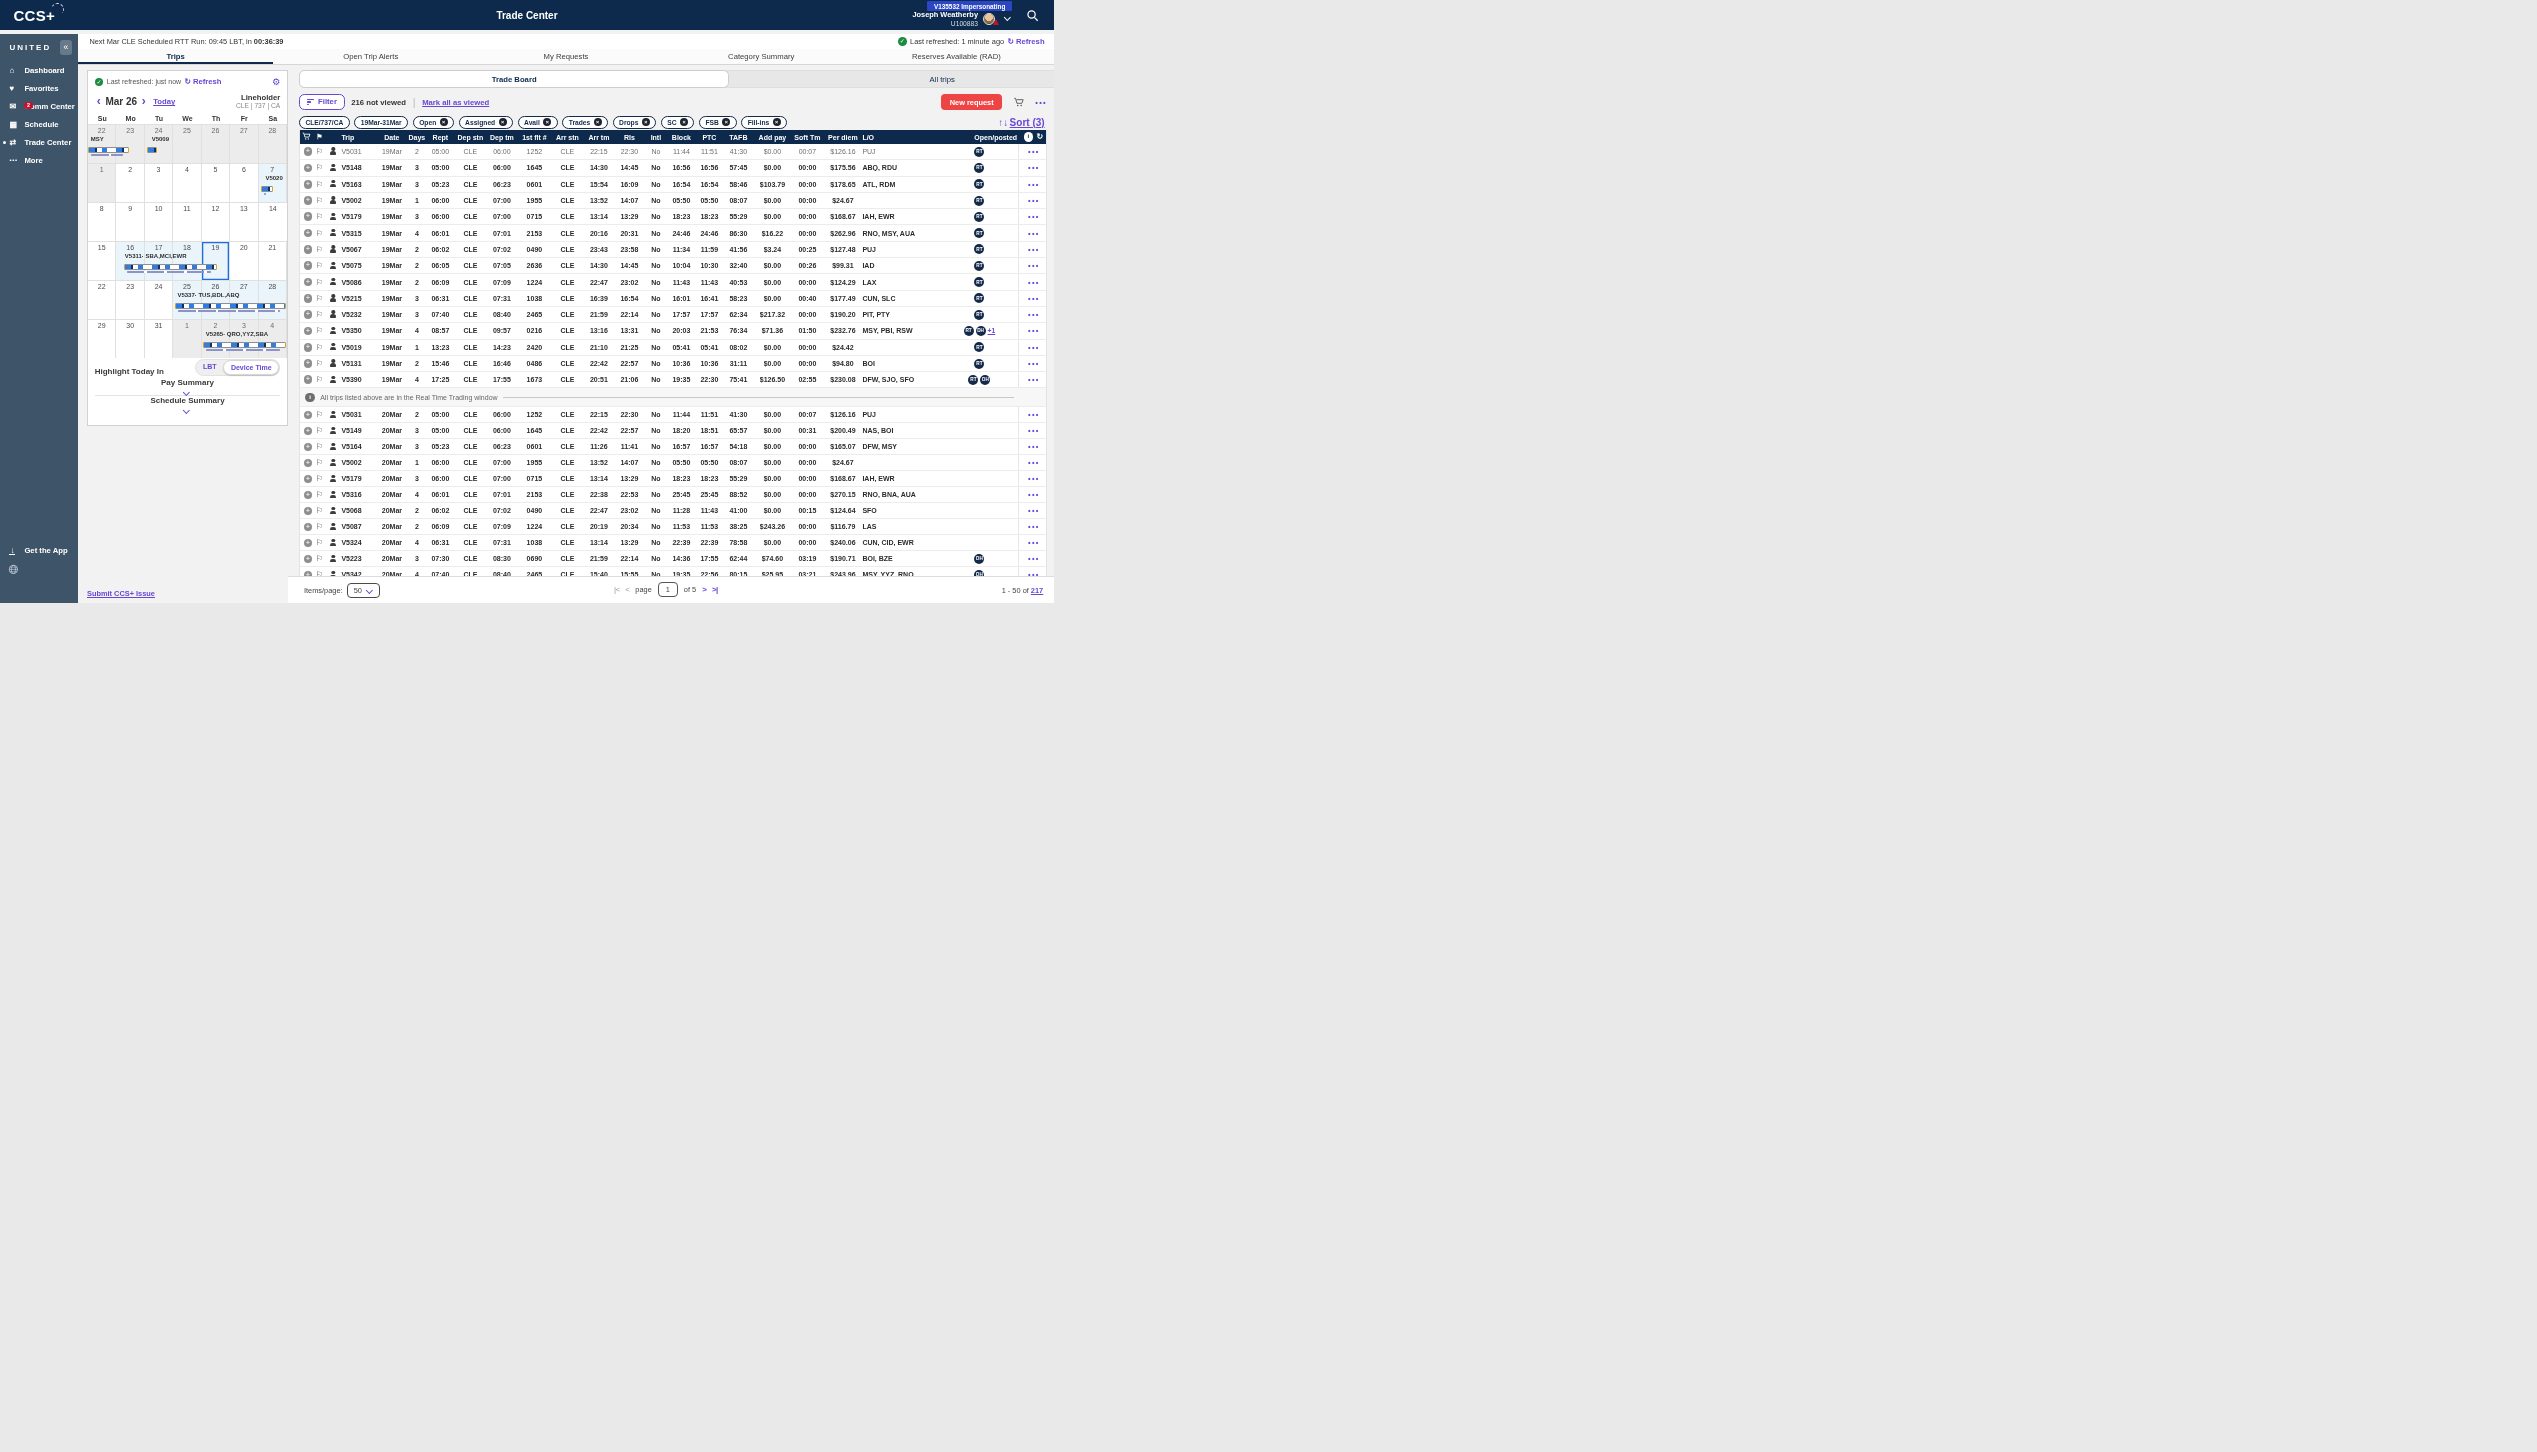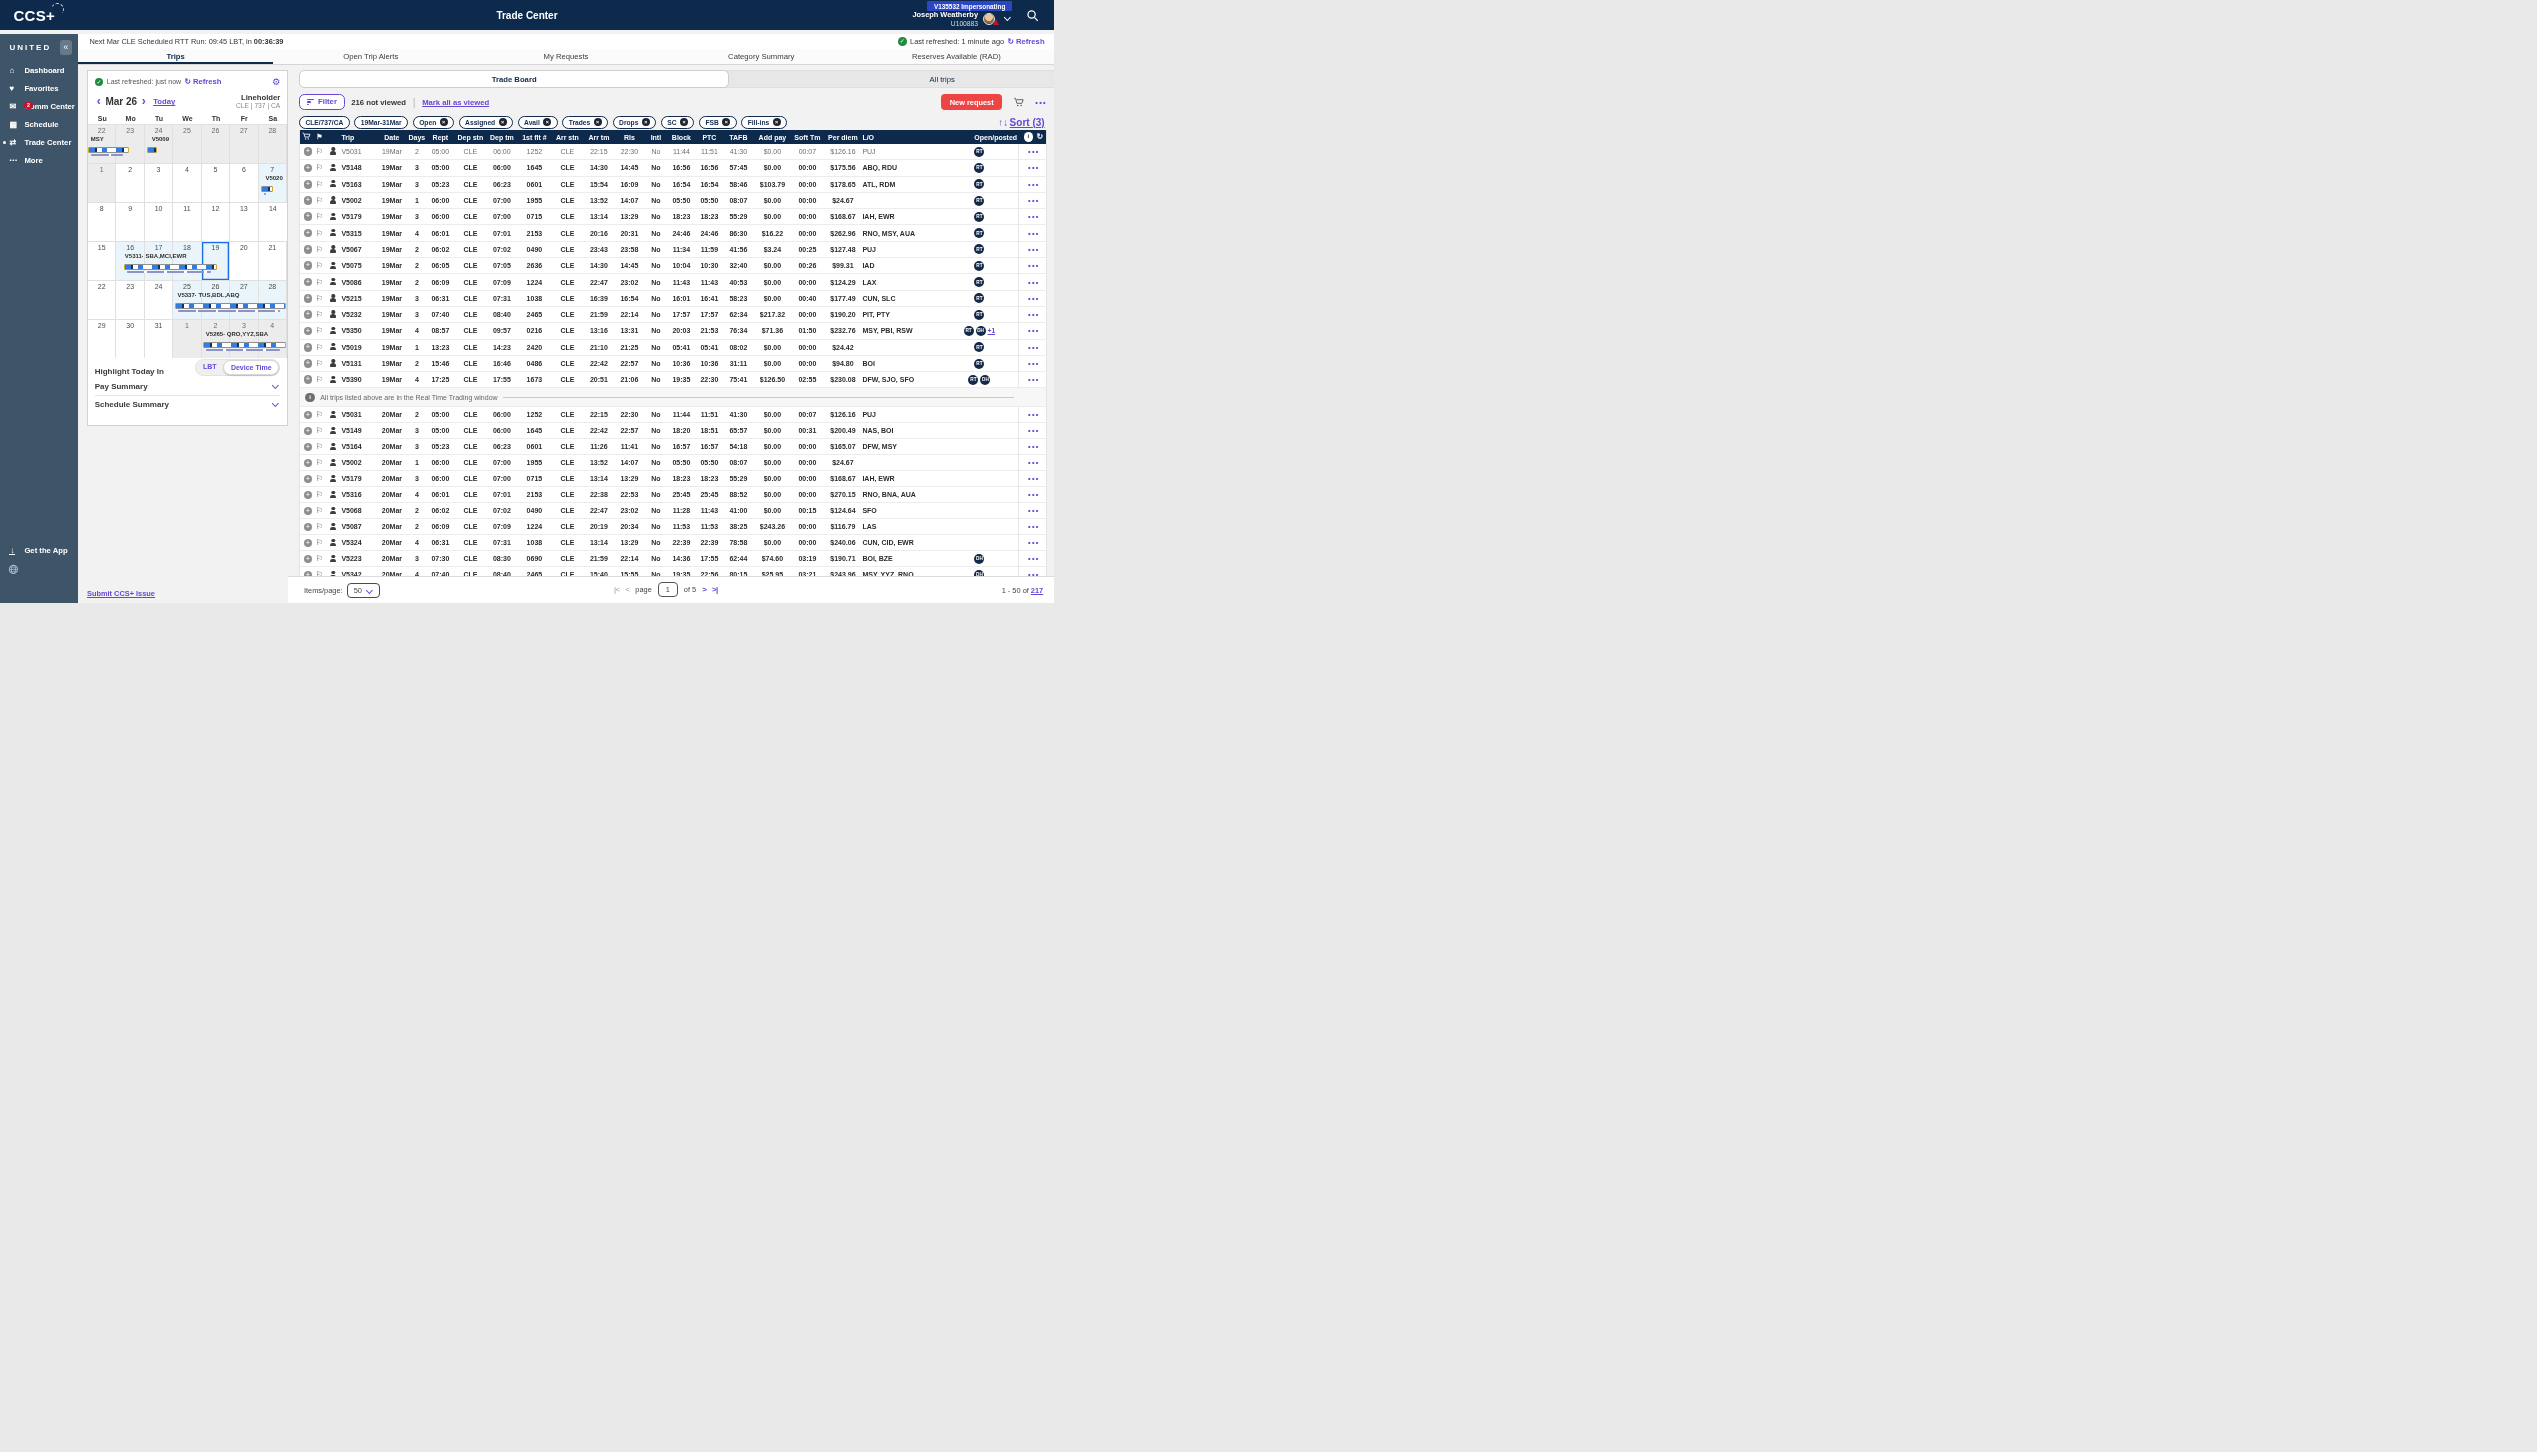--- a/index.html
+++ b/index.html
@@ -79,21 +79,21 @@
             border-right:1.3px solid #d9a425;border-radius:1.3px;z-index:1;
             background:repeating-linear-gradient(90deg,#2f7de2 0 6px,#10305e 6px 8px,#fff 8px 13.4px,#2f7de2 13.4px 18px,#fff 18px 27px);}
   .trip-bar::after{content:"";position:absolute;left:2px;right:5.4px;top:6px;height:2.7px;border-radius:0.7px;
             background:repeating-linear-gradient(90deg,#8d93c8 0 17.5px,#fff 17.5px 20px);}
   .cal-bottom{display:flex;align-items:center;justify-content:space-between;padding:3.4px 6.7px;height:20px;}
   .hl-label{font-size:8px;font-weight:bold;color:#3a3a3a;margin-top:8px;}
   .time-toggle{display:inline-flex;background:#efefef;border:0.7px solid #e2e2e2;border-radius:9.4px;}
   .tt-opt{font-size:7px;font-weight:bold;color:#6847d5;padding:2.7px 6.7px;border-radius:8px;cursor:pointer;}
   .tt-opt.on{background:#fff;border:0.7px solid #d8d8d8;box-shadow:0 0.7px 1.3px rgba(0,0,0,.2);}
   .accordion{display:flex;align-items:center;justify-content:space-between;margin:0 6.7px;height:17.5px;
-             font-size:8px;font-weight:bold;color:#3a3a3a;cursor:pointer;}
+             font-size:8px;font-weight:bold;color:#3a3a3a;cursor:pointer;flex-direction:column;}
   .accordion + .accordion{border-top:0.7px solid #e4e4e4;}
   .chev-down{width:4.7px;height:4.7px;border-right:1.3px solid #6847d5;border-bottom:1.3px solid #6847d5;
              transform:rotate(45deg);margin-right:2.7px;margin-top:-2.7px;}
   .submit-link{position:absolute;left:87px;top:589px;font-size:7.4px;color:#6847d5;font-weight:bold;
                text-decoration:underline;cursor:pointer;}
   
   .seg{position:absolute;left:299px;top:70px;width:858px;height:18px;background:#e7e7e7;border:0.7px solid #dedede;
        border-radius:6px;display:flex;}
   .seg-opt{flex:1;text-align:center;font-size:7.7px;line-height:17px;color:#0d2a4d;cursor:pointer;}
   .seg-opt.active{background:#fff;border:0.7px solid #cdcdcd;border-radius:5.4px;margin:-0.7px;font-weight:bold;}

